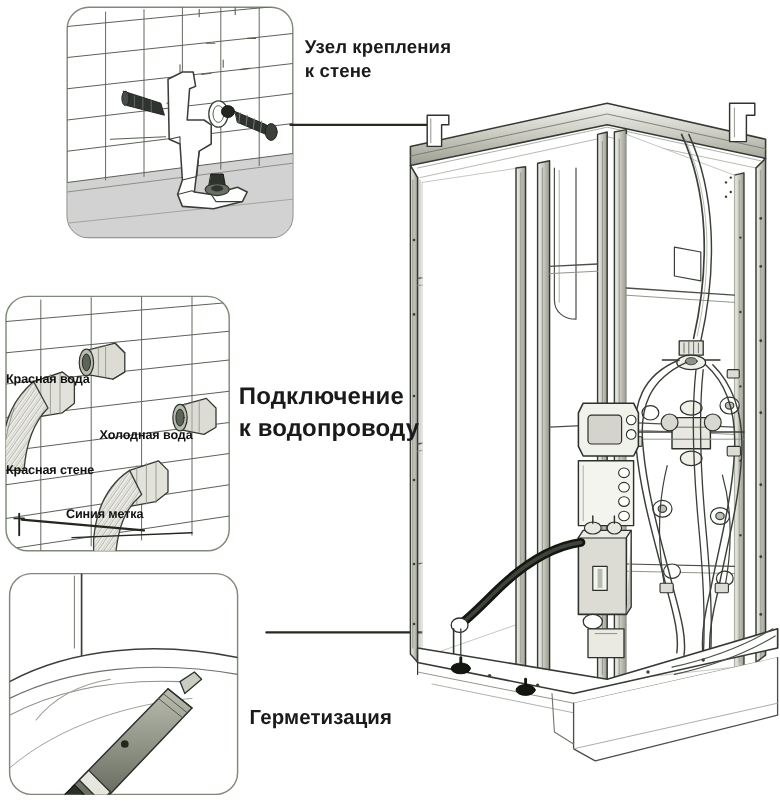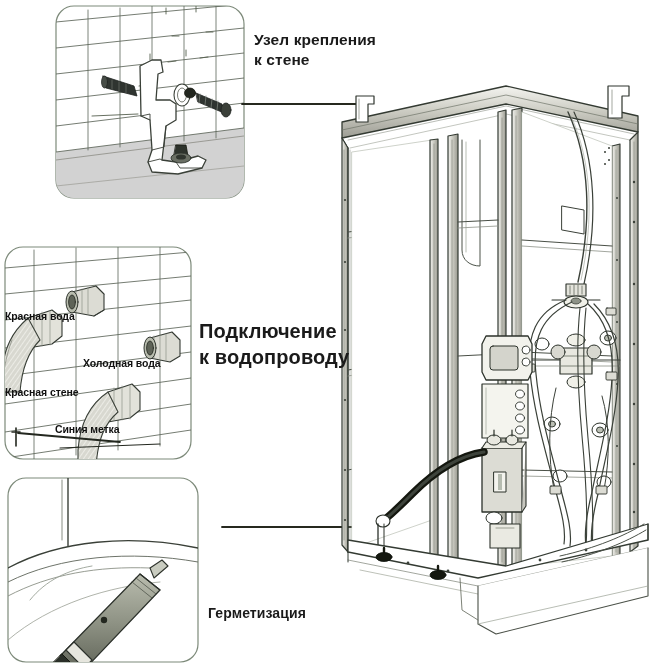--- a/index.html
+++ b/index.html
@@ -14,21 +14,21 @@
   .callout-label{
     position:absolute;
     font-weight:bold;
     color:#1a1a1a;
     line-height:1.32;
     white-space:pre-line;
     letter-spacing:0.1px;
   }
   #label-wall{left:254px;top:30px;font-size:15.5px;}
   #label-water{left:199px;top:318px;font-size:20px;}
-  #label-seal{left:208px;top:604px;font-size:14px;}
+  #label-seal{left:208px;top:587px;font-size:17px;}
   .inpanel-label{
     position:absolute;font-weight:bold;color:#111;font-size:10.5px;
     white-space:nowrap;letter-spacing:-0.1px;
   }
   #lbl-hot{left:5px;top:310px;}
   #lbl-cold{left:83px;top:357px;}
   #lbl-red{left:5px;top:386px;}
   #lbl-blue{left:55px;top:423px;}
 </style>
 </head>

